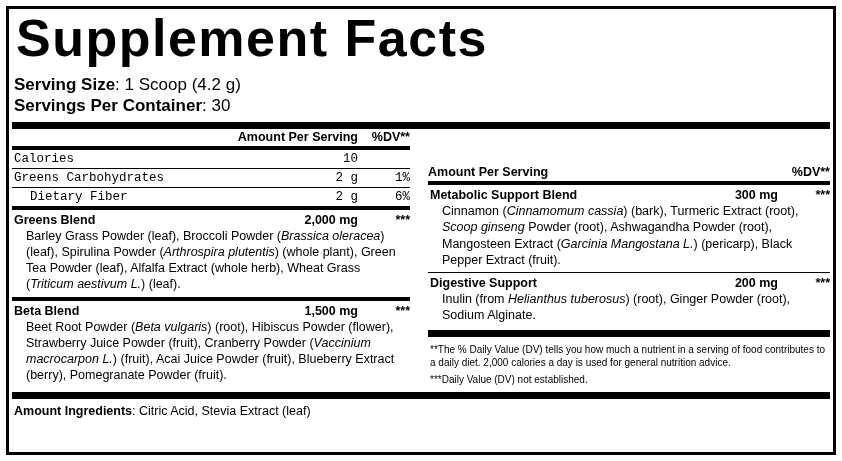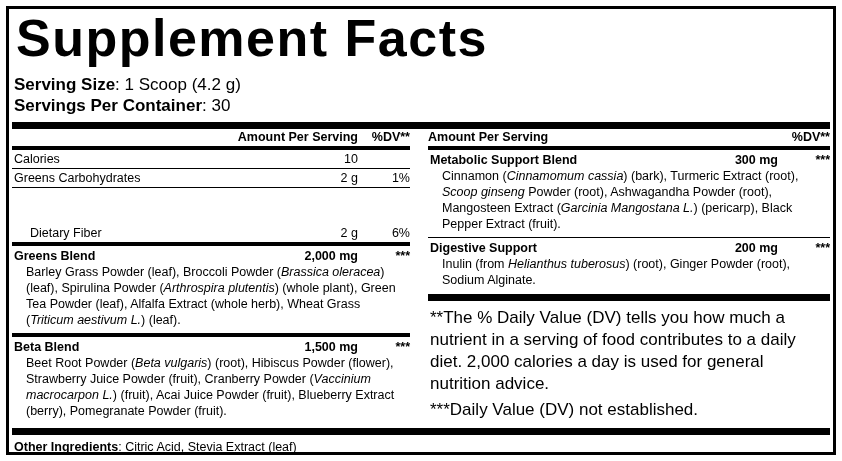--- a/index.html
+++ b/index.html
@@ -104,46 +104,47 @@
     font-size: 12.5px;
     font-weight: bold;
     padding: 1px 0 2px 0;
   }
 
   .line {
     display: flex;
     align-items: baseline;
     font-size: 12.5px;
     padding: 2px 0 2px 2px;
+    font-family: Liberation Mono, monospace;
   }
   .line .nm { flex: 1 1 auto; }
   .line .amt { text-align: right; white-space: nowrap; }
   .line .dv { width: 52px; text-align: right; white-space: nowrap; }
-  .line.indent .nm { padding-left: 16px; margin-top: 36px; }
+  .line.indent .nm { padding-left: 16px; }
 
   .blend-head {
     display: flex;
     align-items: baseline;
     font-size: 12.5px;
     font-weight: bold;
     padding: 3px 0 1px 2px;
   }
   .blend-head .nm { flex: 1 1 auto; }
   .blend-head .amt { text-align: right; white-space: nowrap; }
   .blend-head .dv { width: 52px; text-align: right; white-space: nowrap; }
 
   .ingredients {
     font-size: 12.5px;
     line-height: 1.3;
     padding: 0 2px 4px 14px;
   }
   .ingredients i { font-style: italic; }
 
   .footnote {
-    font-size: 17px;
+    font-size: 10px;
     line-height: 1.3;
     padding: 6px 2px 2px 2px;
   }
   .other {
     font-size: 12.5px;
     padding: 5px 0 0 2px;
   }
   .other b { font-weight: bold; }
 </style>
 </head>
@@ -242,17 +243,17 @@
         <div class="rule-thick"></div>
 
         <div class="footnote">**The % Daily Value (DV) tells you how much a nutrient in a serving of food contributes to a daily diet. 2,000 calories a day is used for general nutrition advice.</div>
         <div class="footnote" style="padding-top:2px">***Daily Value (DV) not established.</div>
       </div>
     </div>
 
     <div class="rule-thick" style="margin-top:4px"></div>
 
     <div class="other">
-      <b>Other Ingredients</b><span>: Citric Acid, Stevia Extract (leaf)</span>
+      <b>Amount Ingredients</b><span>: Citric Acid, Stevia Extract (leaf)</span>
     </div>
 
   </div>
 </div>
 
 </body></html>

